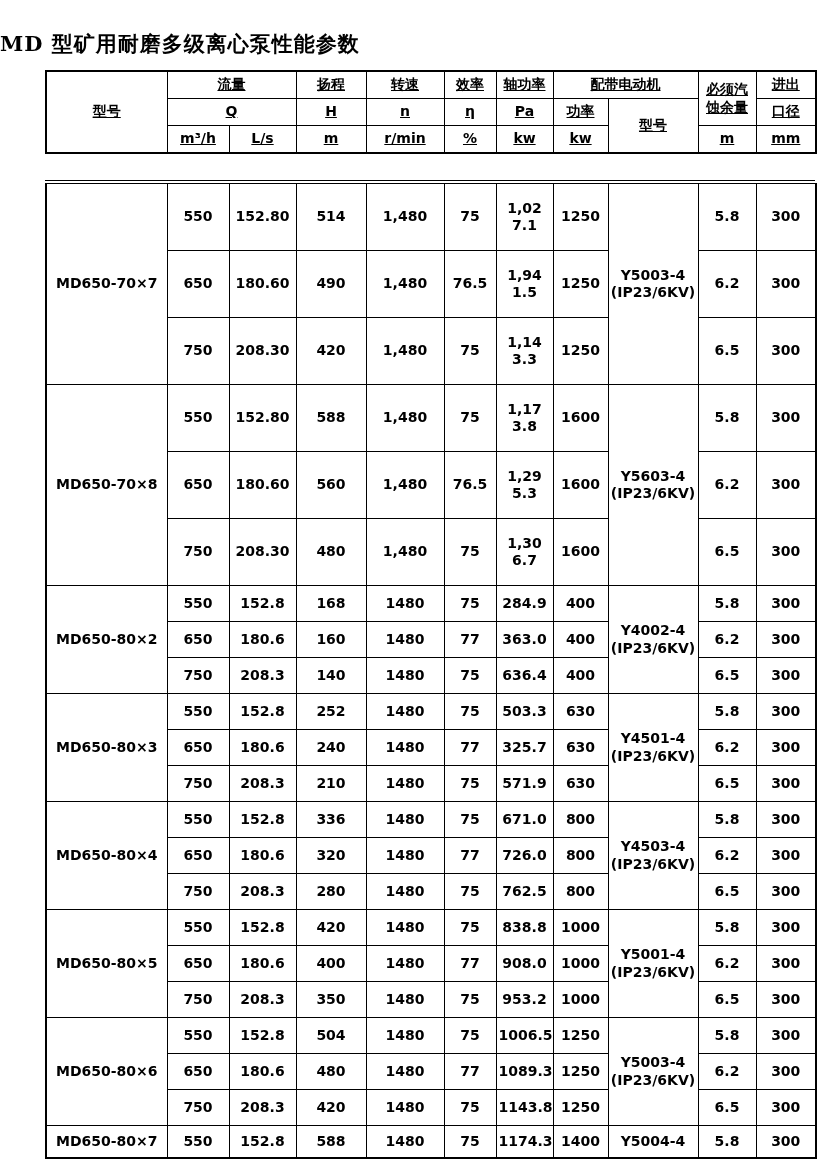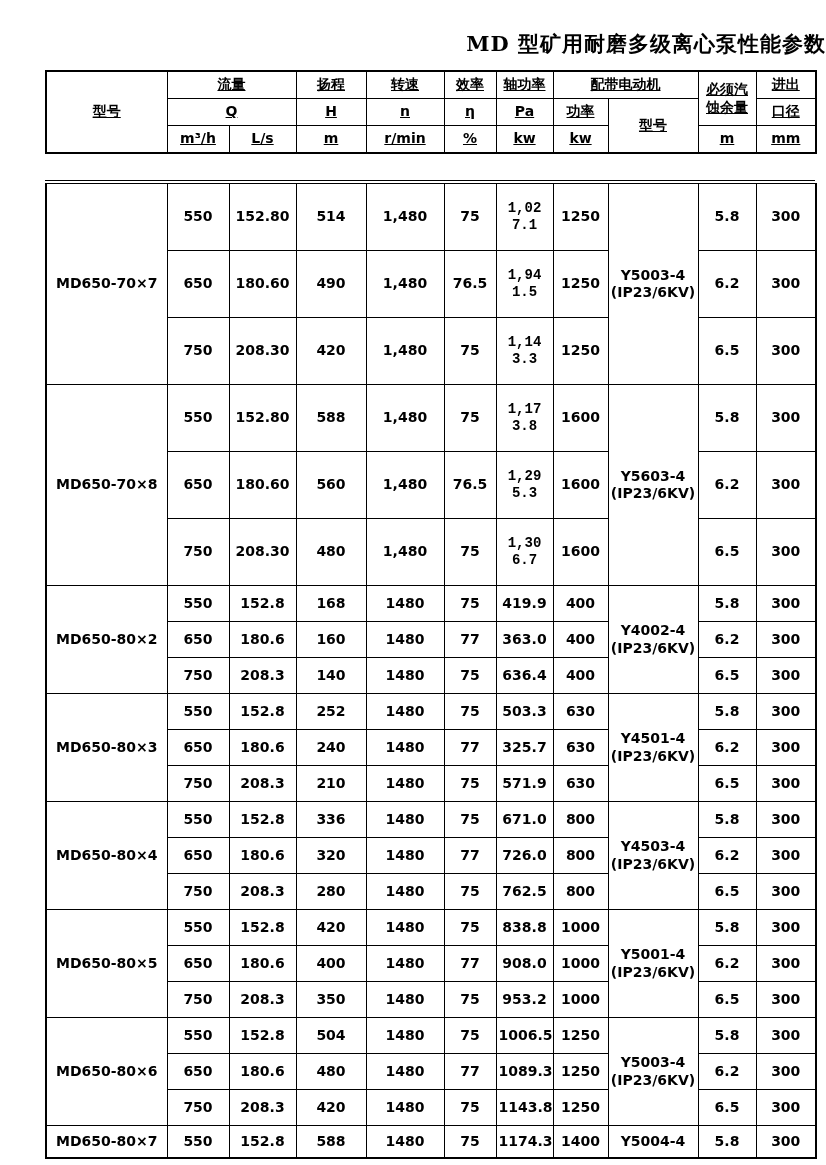--- a/index.html
+++ b/index.html
@@ -4,21 +4,21 @@
 <style>
   html,body{margin:0;padding:0;background:#ffffff;}
   body{
     width:826px;height:1165px;
     font-family:"DejaVu Sans","Liberation Sans",sans-serif;
     color:#000;
   }
   .page{position:relative;width:826px;height:1165px;overflow:hidden;background:#fff;}
   .title{
     margin:30px 0 0 0;
-    text-align:right;
+    text-align:left;
     font-family:"DejaVu Serif","Liberation Serif",serif;
     font-size:21px;
     font-weight:bold;
     letter-spacing:1px;
   }
   table.spec{
     border-collapse:collapse;
     table-layout:fixed;
     width:770px;
     margin-left:45px;
@@ -46,21 +46,21 @@
   table.body-table{
     margin-left:0;
     border:2px solid #000;
     border-top:1px solid #000;
   }
   tbody.tall td{height:66px;}
   tbody.short td{height:35px;}
   tbody.single td{height:31px;}
   td.model-cell{font-size:13px;padding:0 1px;margin-left:32px;}
   td.motor-cell{font-size:13px;line-height:2.3;}
-  tbody.tall td.pa-cell{word-break:break-all;padding:0 4px;font-family:Liberation Mono, monospace;}
+  tbody.tall td.pa-cell{word-break:break-all;padding:0 4px;}
   td.pa-cell{padding:0 1px;}
 </style>
 </head>
 <body>
 
 <div class="page">
 
   <h1 class="title">MD 型矿用耐磨多级离心泵性能参数</h1>
 
   <table class="spec header-table">
@@ -213,21 +213,21 @@
           </tr>
         </tbody>
         <tbody class="short">
           <tr>
             <td class="model-cell" rowspan="3">MD650-80×2</td>
             <td>550</td>
             <td>152.8</td>
             <td>168</td>
             <td>1480</td>
             <td>75</td>
-            <td class="pa-cell">419.9</td>
+            <td class="pa-cell">284.9</td>
             <td>400</td>
             <td class="motor-cell" rowspan="3">
               <div>Y4002-4</div>
               <div>(IP23/6KV)</div>
             </td>
             <td>5.8</td>
             <td>300</td>
           </tr>
           <tr>
             <td>650</td>

